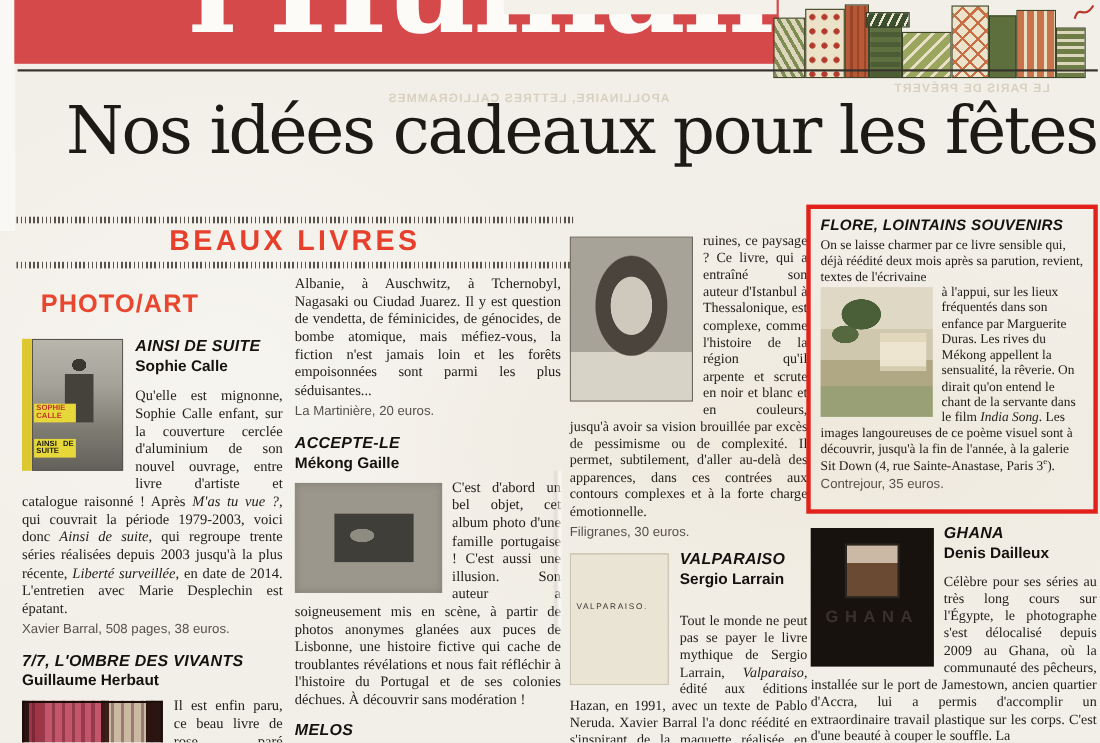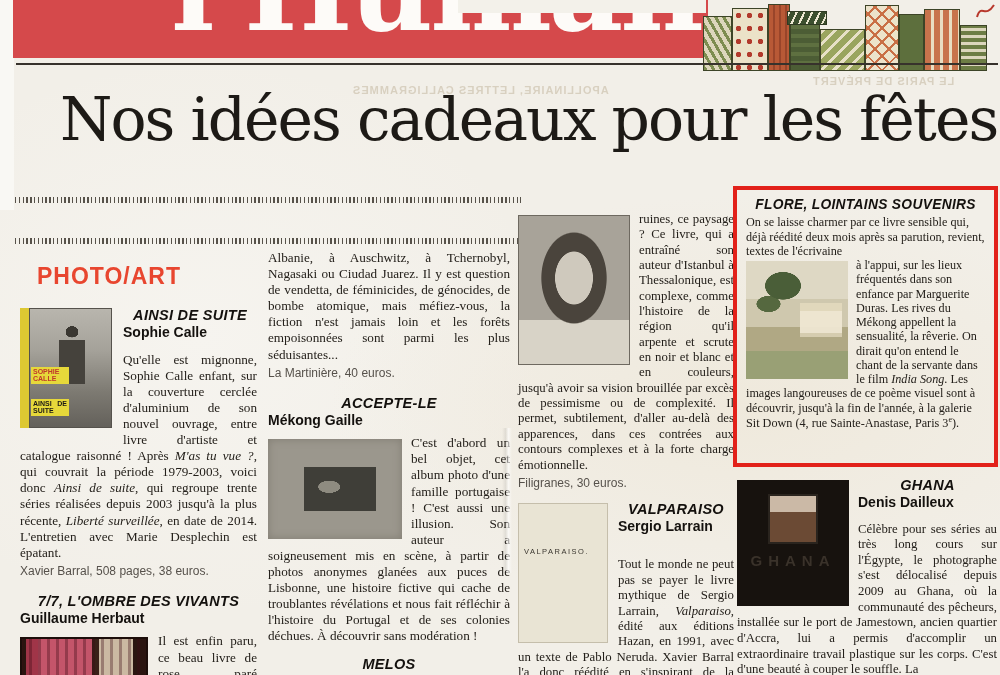--- a/index.html
+++ b/index.html
@@ -52,21 +52,21 @@
   .tr1 { top:197px; } .tr2 { top:238px; }
   .section-label { position:absolute; left:15px; top:203px; width:506px; text-align:center;
                    font-family:"Liberation Sans", sans-serif; font-weight:bold; font-size:26px;
                    letter-spacing:3px; color:#e63f2b; }
   .subsection-label { position:absolute; left:37px; top:263px; font-family:"Liberation Sans", sans-serif;
                       font-weight:bold; font-size:23px; letter-spacing:1px; color:#e8462f; }
   
   .col { position:absolute; text-align:justify; }
   .body { font-size:13.2px; line-height:1.22; margin:0; }
   .art-title { font-family:"Liberation Sans", sans-serif; font-weight:bold; font-style:italic;
-               font-size:14.5px; letter-spacing:.3px; color:#14110e; line-height:1.25; text-align:center; }
+               font-size:14.5px; letter-spacing:.3px; color:#14110e; line-height:1.25; text-align:left; }
   .art-author { font-family:"Liberation Sans", sans-serif; font-weight:bold; font-size:14px;
                 color:#14110e; line-height:1.25; text-align:left; }
   .credit { font-family:"Liberation Sans", sans-serif; font-size:12px; color:#56514b;
             margin-top:3px; text-align:left; }
   em { font-style:italic; }
   sup { font-size:.65em; }
   
   .ph { float:left; box-sizing:border-box; }
   .cover-ainsi { width:92px; height:120px; margin:2px 11px 14px 0; position:relative;
     border-left:9px solid #ddc832;
@@ -87,21 +87,21 @@
   .cover-accepte { width:134px; height:100px; margin:4px 9px 4px 0; background:#9b978d; position:relative;
     box-shadow:inset 0 0 8px #807c72; }
   .cover-accepte::before { content:""; position:absolute; left:36px; top:28px; width:72px; height:44px;
     background:radial-gradient(ellipse 18px 10px at 35% 45%,#8e8b80 0 60%,transparent 62%),#3f3e38; }
   .portrait-melo { width:112px; height:150px; margin:3px 9px 4px 0;
     background:
       radial-gradient(ellipse 30px 42px at 50% 42%,#cfc9bd 0 62%,transparent 64%),
       radial-gradient(ellipse 46px 64px at 50% 42%,#4a443c 0 70%,transparent 72%),
       linear-gradient(180deg,#a8a399 0 70%,#d8d3c7 70% 100%),#b5b0a5;
     box-shadow:inset 0 0 0 1px #6e6960; }
-  .cover-valpa { width:90px; height:140px; margin:3px 10px 2px 0; background:#e9e4d4;
+  .cover-valpa { width:90px; height:120px; margin:3px 10px 2px 0; background:#e9e4d4;
     box-shadow:inset 0 0 0 1px #c5beab; position:relative; }
   .cover-valpa .ct { position:absolute; left:6px; top:44px; width:78px; text-align:left;
     font-family:"Liberation Sans", sans-serif; font-size:7.5px; letter-spacing:1.5px; color:#3a362f; }
   .photo-flore { width:102px; height:118px; margin:3px 8px 2px 0; position:relative;
     background:linear-gradient(180deg,#ded8c4 0 32%,#cfc8ae 32% 56%,#b0a884 56% 76%,#99a075 76% 100%); }
   .photo-flore::before { content:""; position:absolute; left:8px; top:4px; width:58px; height:52px;
     background:radial-gradient(ellipse 26px 20px at 50% 40%,#4a5e38 0 68%,transparent 70%),
                radial-gradient(ellipse 18px 12px at 25% 75%,#55683f 0 66%,transparent 68%); }
   .photo-flore::after { content:""; position:absolute; right:6px; top:42px; width:42px; height:34px;
     background:linear-gradient(180deg,#efe7d2 0 100%);
@@ -155,20 +155,21 @@
     <path d="M3 16 C7 2, 11 18, 20 4" stroke="#b8382c" fill="none" stroke-width="2"></path>
   </svg>
   <div class="masthead-rule"></div>
 
   <div class="ghost ghost1">APOLLINAIRE, LETTRES CALLIGRAMMES</div>
   <div class="ghost ghost2">LE PARIS DE PRÉVERT</div>
 
   <div class="headline">Nos idées cadeaux pour les fêtes</div>
 
   <div class="tickrule tr1"></div>
+  <div class="section-label">BEAUX LIVRES</div>
   <div class="tickrule tr2"></div>
   <div class="subsection-label">PHOTO/ART</div>
 
   <div class="col col1">
     <div class="clearfix">
       <div class="ph cover-ainsi">
         <div class="fig"></div>
         <div class="lbl lbl1">SOPHIE CALLE</div>
         <div class="lbl lbl2">AINSI DE SUITE</div>
       </div>
@@ -184,21 +185,21 @@
       <div class="art-author">Guillaume Herbaut</div>
       <div class="gap6"></div>
       <div class="ph photo-77"></div>
       <p class="body">Il est enfin paru, ce beau livre de rose paré réunissant les sept séries les plus</p>
     </div>
   </div>
 
   <div class="col col2">
     <div>
       <p class="body">Albanie, à Auschwitz, à Tchernobyl, Nagasaki ou Ciudad Juarez. Il y est question de vendetta, de féminicides, de génocides, de bombe atomique, mais méfiez-vous, la fiction n'est jamais loin et les forêts empoisonnées sont parmi les plus séduisantes...</p>
-      <div class="credit">La Martinière, 40 euros.</div>
+      <div class="credit">La Martinière, 20 euros.</div>
     </div>
     <div class="gap14"></div>
     <div class="clearfix">
       <div class="art-title">ACCEPTE-LE</div>
       <div class="art-author">Mékong Gaille</div>
       <div class="gap6"></div>
       <div class="ph cover-accepte"></div>
       <p class="body">C'est d'abord un bel objet, cet album photo d'une famille portugaise ! C'est aussi une illusion. Son auteur a soigneusement mis en scène, à partir de photos anonymes glanées aux puces de Lisbonne, une histoire fictive qui cache de troublantes révélations et nous fait réfléchir à l'histoire du Portugal et de ses colonies déchues. À découvrir sans modération !</p>
     </div>
     <div class="gap10"></div>
@@ -225,20 +226,21 @@
 
   <div class="fold"></div>
 
   <div class="florebox">
     <div class="art-title">FLORE, LOINTAINS SOUVENIRS</div>
     <p class="body">On se laisse charmer par ce livre sensible qui, déjà réédité deux mois après sa parution, revient, textes de l'écrivaine</p>
     <div class="clearfix">
       <div class="ph photo-flore"></div>
       <p class="body"><span>à l'appui, sur les lieux fréquentés dans son enfance par Marguerite Duras. Les rives du Mékong appellent la sensualité, la rêverie. On dirait qu'on entend le chant de la servante dans le film </span><em>India Song</em><span>. Les images langoureuses de ce poème visuel sont à découvrir, jusqu'à la fin de l'année, à la galerie Sit Down (4, rue Sainte-Anastase, Paris 3</span><sup>e</sup><span>).</span></p>
     </div>
+    <div class="credit">Contrejour, 35 euros.</div>
   </div>
 
   <div class="col ghanaCol">
     <div class="clearfix">
       <div class="ph cover-ghana">
         <div class="ct">GHANA</div>
       </div>
       <div class="art-title">GHANA</div>
       <div class="art-author">Denis Dailleux</div>
       <div class="gap10"></div>

